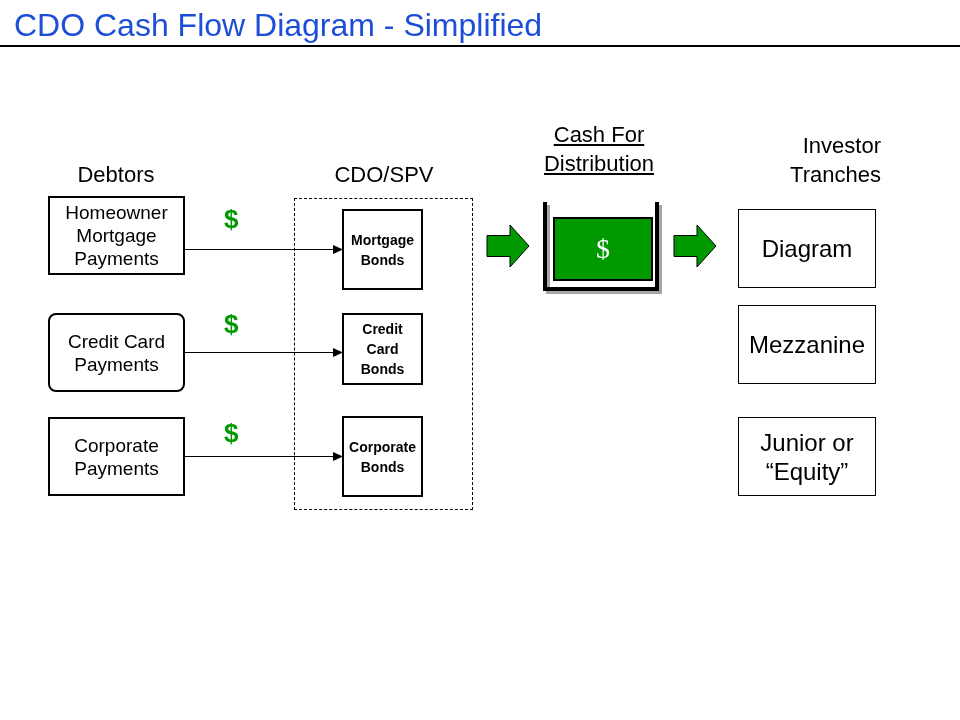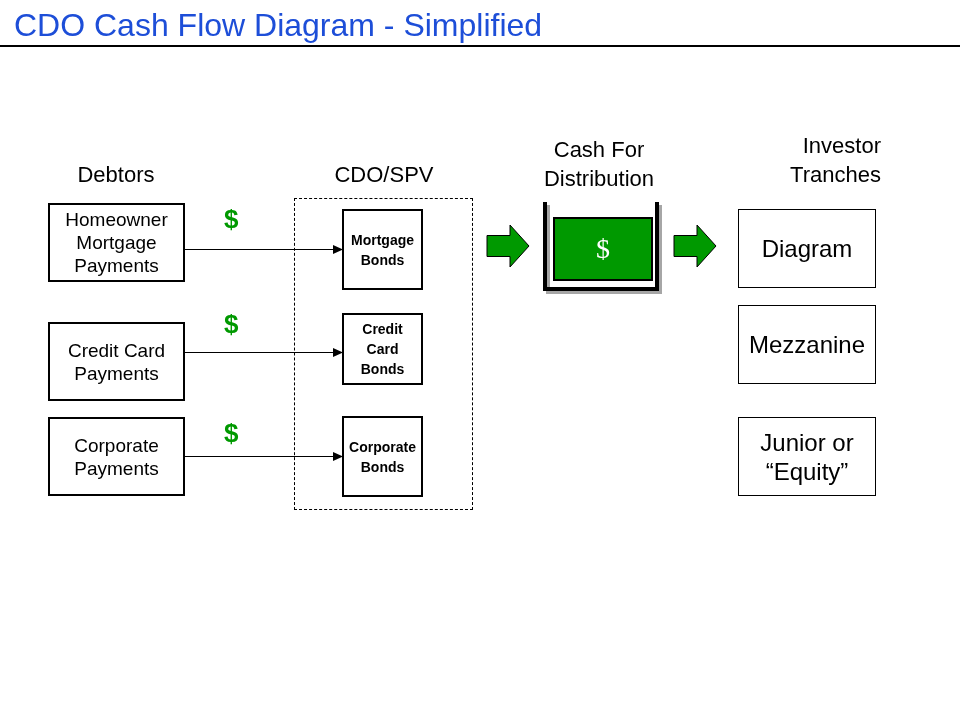--- a/index.html
+++ b/index.html
@@ -12,30 +12,30 @@
     position:absolute;left:14px;top:6px;font-size:32px;line-height:38px;
     white-space:nowrap;color:#1d4ed8;
   }
   .title-rule{position:absolute;left:0;top:45px;width:960px;height:2px;background:#000;}
   .hdr{
     position:absolute;width:160px;text-align:center;font-size:22px;line-height:29px;
     white-space:pre-line;
   }
   #hdr-debtors{left:36px;top:160px;}
   #hdr-cdo{left:304px;top:160px;}
-  #hdr-cash{left:519px;top:135px;}
+  #hdr-cash{left:519px;top:120px;text-decoration:underline;}
   #hdr-inv{left:721px;top:131px;text-align:right;}
   .box{
     position:absolute;background:#fff;border:2px solid #000;
     display:flex;align-items:center;justify-content:center;
     text-align:center;white-space:pre-line;
   }
   .debtor{left:48px;width:137px;height:79px;font-size:19px;line-height:23px;}
-  #debtor-0{top:203px;}
-  #debtor-1{top:322px;}
+  #debtor-0{top:196px;}
+  #debtor-1{top:313px;border-radius:8px;}
   #debtor-2{top:417px;}
   .pay-dollar{
     position:absolute;left:224px;color:#009900;font-weight:bold;
     font-size:26px;line-height:26px;
   }
   #dollar-0{top:206px;}
   #dollar-1{top:311px;}
   #dollar-2{top:420px;}
   .spv-container{
     position:absolute;left:294px;top:198px;width:179px;height:312px;

